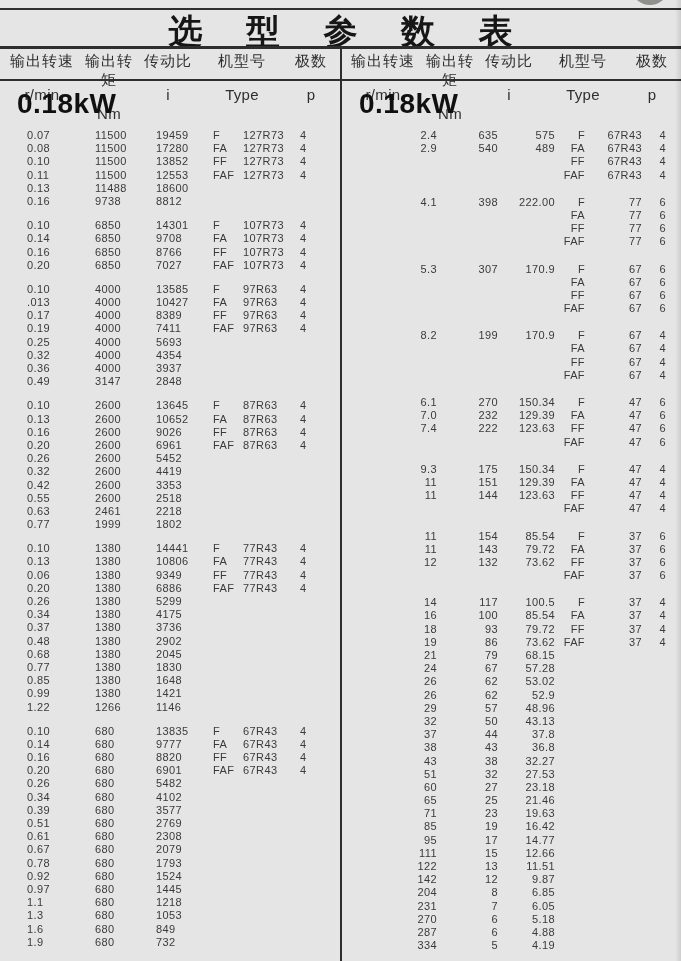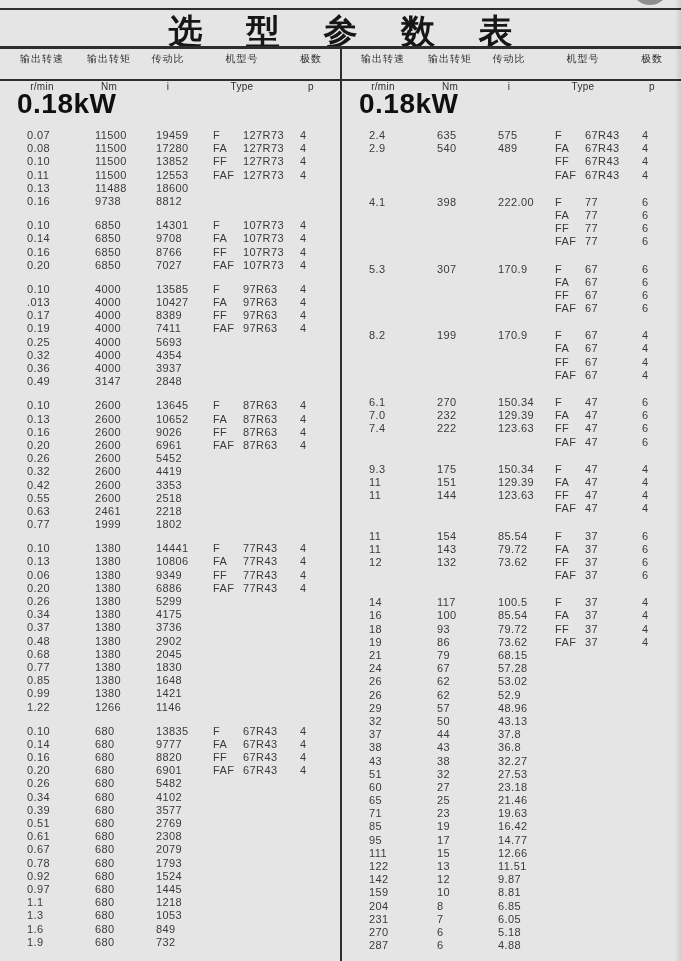--- a/index.html
+++ b/index.html
@@ -22,37 +22,37 @@
   .title{
     position:absolute;top:9px;left:0;width:100%;margin:0;
     text-align:center;font-size:34px;font-weight:bold;color:#161616;
     letter-spacing:17px;text-indent:17px;white-space:nowrap;
   }
   .title-underline{position:absolute;top:46px;left:0;width:681px;border-top:3px solid #2e2e2e;}
 
   .header-band{position:absolute;top:49px;left:0;width:681px;height:30px;display:flex;}
   .header-half{width:340px;display:flex;box-sizing:border-box;padding-left:6px;}
   .header-half.right{width:341px;padding-left:7px;}
-  .hcell{text-align:center;font-size:10px;color:#2f2f2f;padding-top:3px;box-sizing:border-box;}
+  .hcell{text-align:center;font-size:15px;color:#2f2f2f;padding-top:3px;box-sizing:border-box;}
   .hcn{letter-spacing:1px;}
   .hen{margin-top:15px;letter-spacing:0.3px;}
   .hc0{width:72px}.hc1{width:62px}.hc2{width:56px}.hc3{width:92px}.hc4{width:46px}
 
   .header-underline{position:absolute;top:79px;left:0;width:681px;border-top:2px solid #2e2e2e;}
   .divider{position:absolute;top:49px;left:340px;width:2px;height:912px;background:#2e2e2e;}
 
   .panels{position:absolute;top:81px;left:0;width:681px;display:flex;}
   .panel{width:340px;box-sizing:border-box;}
   .panel.right{width:339px;margin-left:2px;}
   .power{
     font-size:28px;font-weight:bold;color:#101010;
     margin:7px 0 9px 17px;letter-spacing:0.5px;
   }
   .block{margin-bottom:11px;}
-  .panel.right .block{margin-bottom:14px;}
+  .panel.right .block{margin-bottom:14px;text-align:right;}
   .row{
     display:flex;height:13.2px;line-height:13.2px;
     font-size:11px;padding-left:27px;white-space:nowrap;
     letter-spacing:0.4px;color:#3a3a3a;
   }
   .cell{display:inline-block;overflow:visible;}
   .c-speed{width:68px}
   .c-torque{width:61px}
   .c-ratio{width:57px}
   .c-prefix{width:30px}
@@ -1017,28 +1017,20 @@
             </div>
             <div class="row">
               <span class="cell c-speed">142</span>
               <span class="cell c-torque">12</span>
               <span class="cell c-ratio">9.87</span>
               <span class="cell c-prefix"></span>
               <span class="cell c-model"></span>
               <span class="cell c-poles"></span>
             </div>
             <div class="row">
-              <span class="cell c-speed">159</span>
-              <span class="cell c-torque">10</span>
-              <span class="cell c-ratio">8.81</span>
-              <span class="cell c-prefix"></span>
-              <span class="cell c-model"></span>
-              <span class="cell c-poles"></span>
-            </div>
-            <div class="row">
               <span class="cell c-speed">204</span>
               <span class="cell c-torque">8</span>
               <span class="cell c-ratio">6.85</span>
               <span class="cell c-prefix"></span>
               <span class="cell c-model"></span>
               <span class="cell c-poles"></span>
             </div>
             <div class="row">
               <span class="cell c-speed">231</span>
               <span class="cell c-torque">7</span>
@@ -1052,20 +1044,28 @@
               <span class="cell c-torque">6</span>
               <span class="cell c-ratio">5.18</span>
               <span class="cell c-prefix"></span>
               <span class="cell c-model"></span>
               <span class="cell c-poles"></span>
             </div>
             <div class="row">
               <span class="cell c-speed">287</span>
               <span class="cell c-torque">6</span>
               <span class="cell c-ratio">4.88</span>
+              <span class="cell c-prefix"></span>
+              <span class="cell c-model"></span>
+              <span class="cell c-poles"></span>
+            </div>
+            <div class="row">
+              <span class="cell c-speed">334</span>
+              <span class="cell c-torque">5</span>
+              <span class="cell c-ratio">4.19</span>
               <span class="cell c-prefix"></span>
               <span class="cell c-model"></span>
               <span class="cell c-poles"></span>
             </div>
           </div>
         </div>
     </section>
   </div>
 
   <div class="edge"></div>

